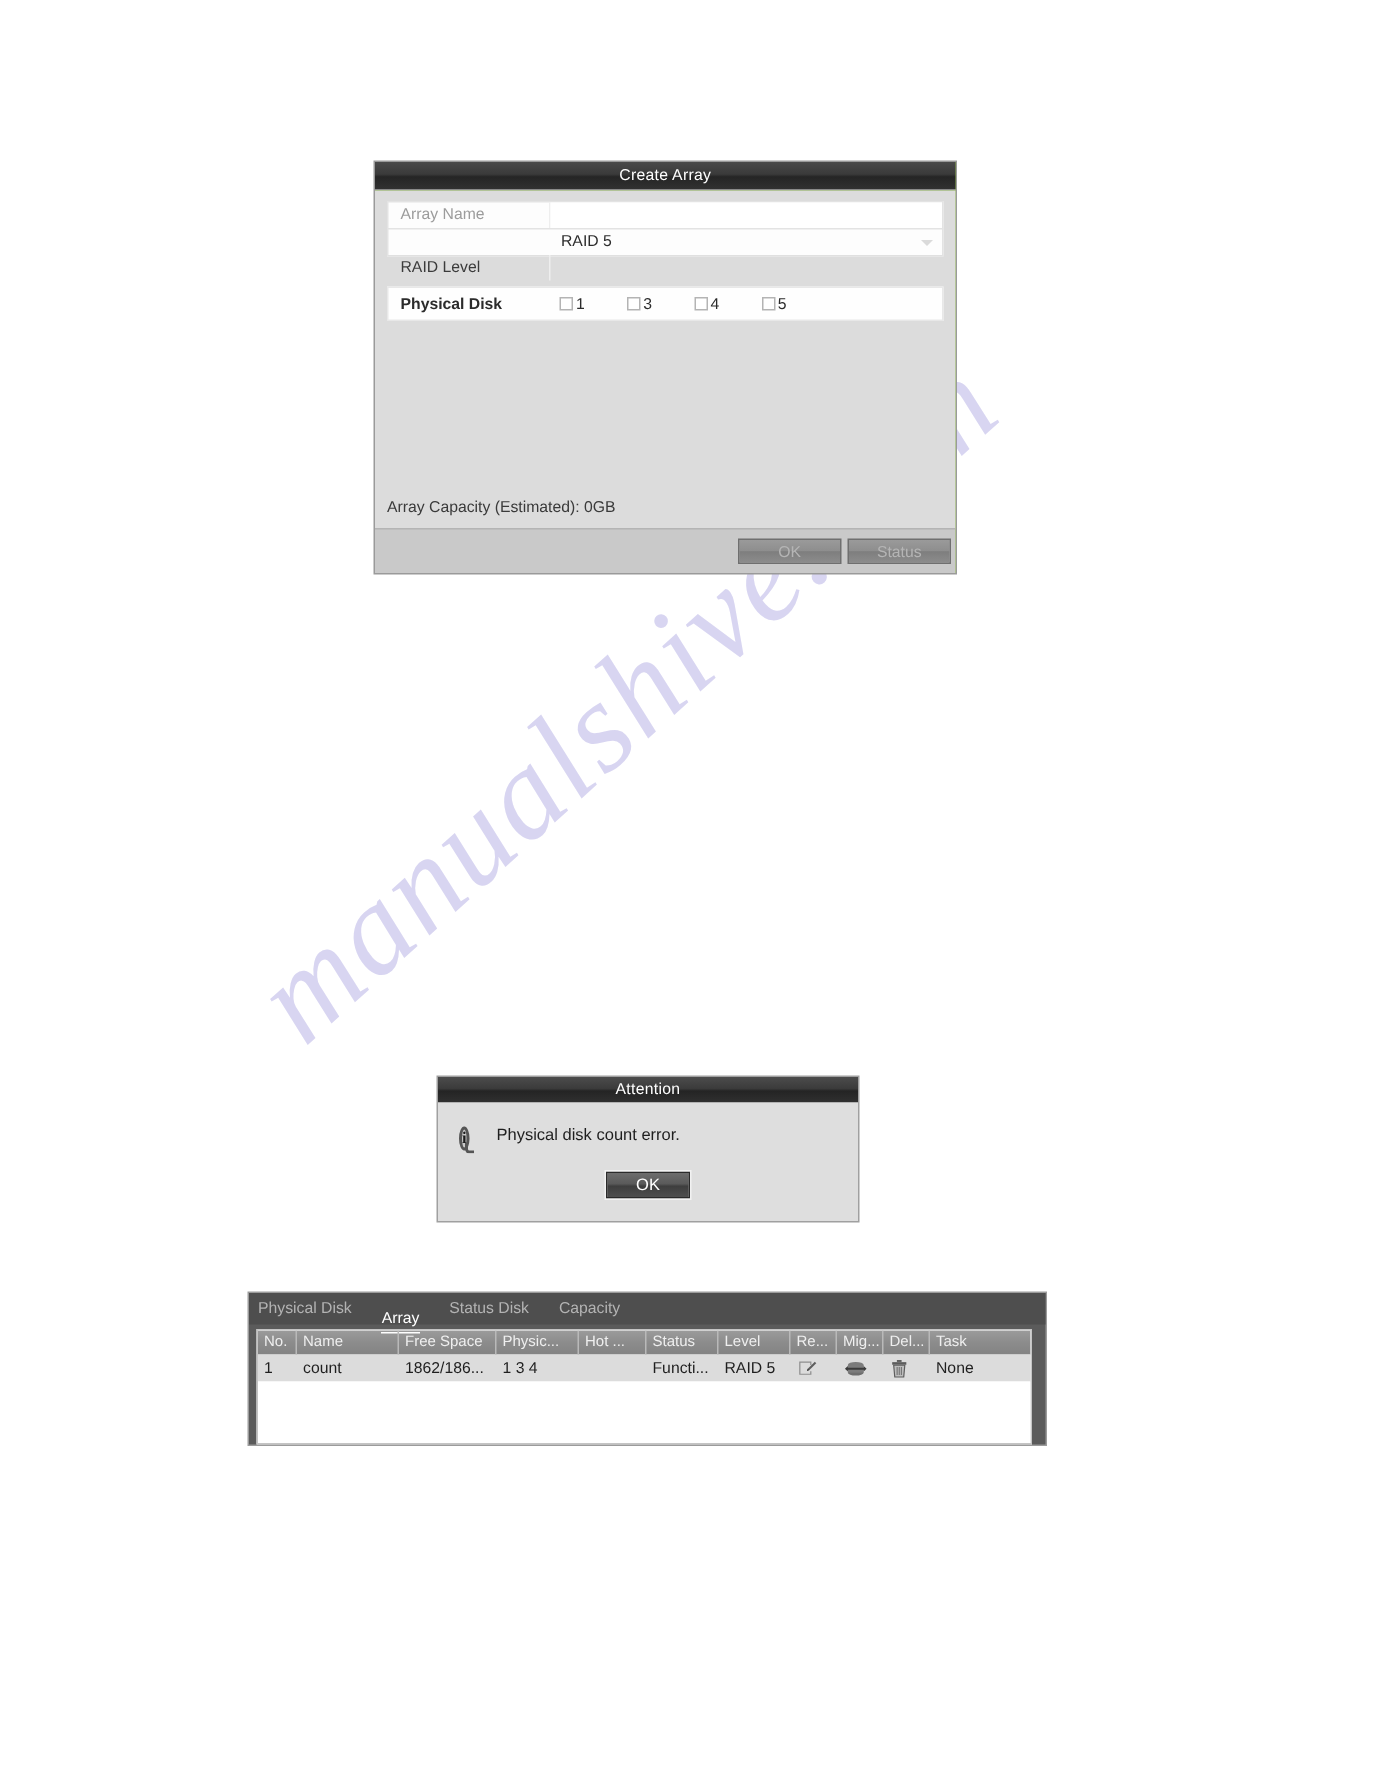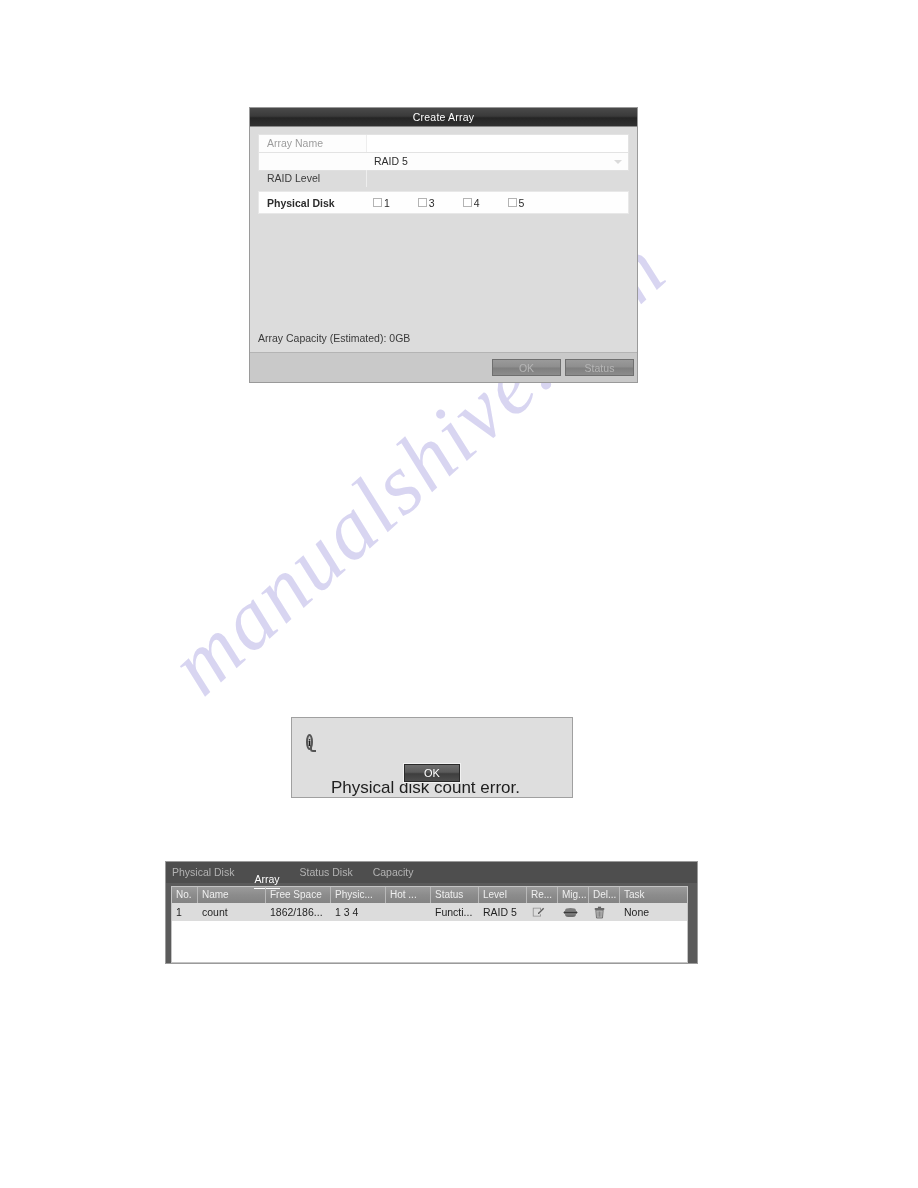--- a/index.html
+++ b/index.html
@@ -219,24 +219,23 @@
   }
   .info-icon .tail {
     position: absolute;
     left: 4px; top: 13px;
     width: 4px; height: 5px;
     border-left: 2px solid #555555;
     border-bottom: 2px solid #555555;
     border-radius: 0 0 0 3px;
   }
   .att-msg {
-    font-size: 17px;
+    font-size: 11px;
     color: #1e1e1e;
     line-height: 16px;
-    margin-top: 48px;
   }
   .att-btn-wrap {
     position: absolute;
     left: 0; right: 0;
     top: 46px;
     display: flex;
     justify-content: center;
   }
   .btn-ok-dark {
     width: 56px; height: 18px;
@@ -387,20 +386,21 @@
     <div class="capacity">Array Capacity (Estimated): 0GB</div>
   </div>
 
   <div class="dlg-footer">
     <div class="btn-gray">OK</div>
     <div class="btn-gray">Status</div>
   </div>
 </div>
 
 <div class="dialog-attention">
+  <div class="att-title">Attention</div>
   <div class="att-body">
     <div class="att-msg-row">
       <span class="info-icon">
         <span class="bubble">i</span>
         <span class="tail"></span>
       </span>
       <span class="att-msg">Physical disk count error.</span>
     </div>
     <div class="att-btn-wrap">
       <div class="btn-ok-dark">OK</div>

